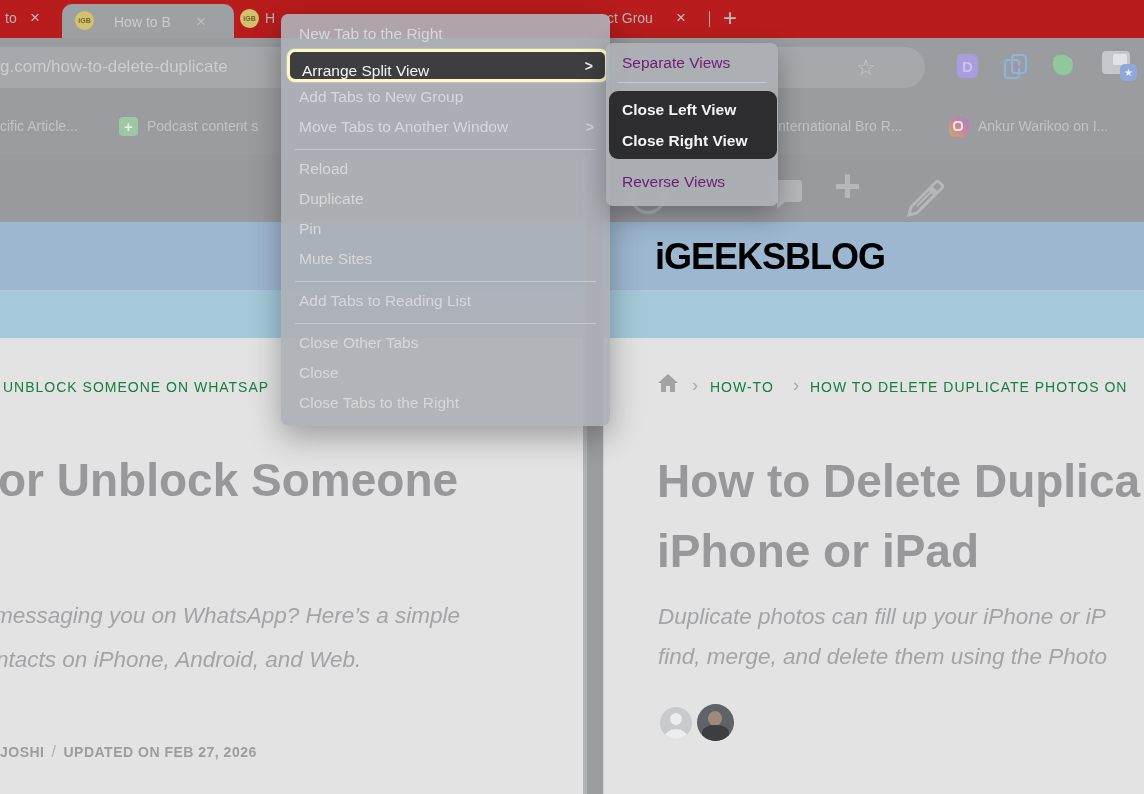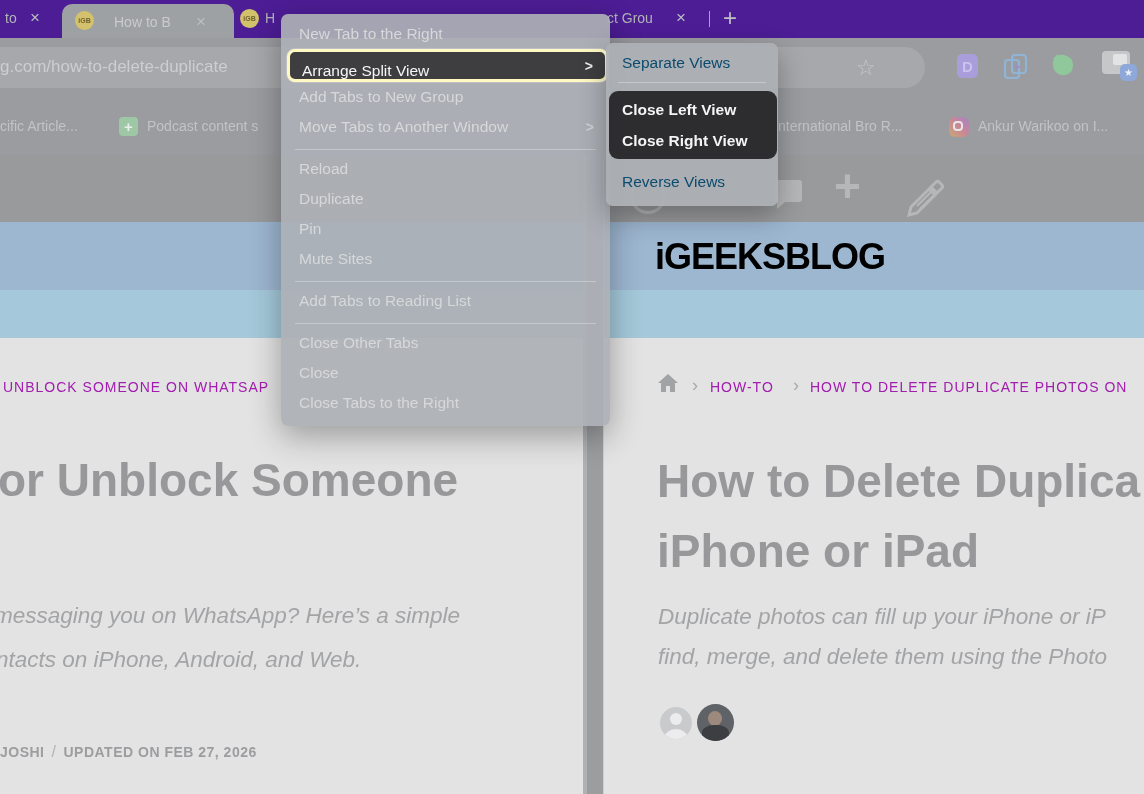--- a/index.html
+++ b/index.html
@@ -4,21 +4,21 @@
 <style>
   * { box-sizing: border-box; }
   html,body { margin:0; padding:0; }
   body {
     width:1144px; height:794px; position:relative; overflow:hidden;
     background:#e4e4e5; font-family:"Liberation Sans", sans-serif;
   }
   .abs { position:absolute; }
 
   
-  .tabstrip { left:0; top:0; width:1144px; height:38px; background:#4c1d95; }
+  .tabstrip { left:0; top:0; width:1144px; height:38px; background:#b91c1c; }
   .tab-partial-label { left:5px; top:10px; font-size:14px; color:#b2b4b6; }
   .tab-close { font-size:17px; color:#bcbec0; line-height:1; }
   .close-1 { left:30px; top:9px; }
   .active-tab { left:62px; top:4px; width:172px; height:34px; background:#9ea1a4; border-radius:10px 10px 0 0; }
   .favicon { width:19px; height:19px; border-radius:50%; background:#d3c16c; color:#6f6330;
              font-size:7px; font-weight:bold; display:flex; align-items:center; justify-content:center; }
   .fav-1 { left:22px; top:7px; }
   .fav-2 { left:240px; top:9px; }
   .active-tab-label { left:52px; top:10px; font-size:14px; color:#c9cbcd; white-space:nowrap; }
   .close-2 { left:134px; top:9px; }
@@ -62,21 +62,21 @@
   .site-band { position:absolute; left:0; top:0; width:100%; height:67px; background:#999a9c; }
   .blue-band { position:absolute; left:0; top:67px; width:100%; height:68px; background:#9db7d1; }
   .ltblue-band { position:absolute; left:0; top:135px; width:100%; height:48px; background:#a5c9da; }
   .article { position:absolute; left:0; top:183px; width:100%; height:456px; background:#e3e3e4; }
 
   .logo { left:51px; top:14px; font-size:36px; font-weight:bold; letter-spacing:-1px; color:#000000; }
   .hdr-icon { color:#b6b7b9; }
   .acct-circle { left:26px; top:23px; width:36px; height:36px; border:3px solid #b4b5b7; border-radius:50%; }
   .hdr-plus { left:230px; top:4px; font-size:46px; font-weight:bold; color:#b6b7b9; }
 
-  .crumb { font-size:14px; letter-spacing:1px; color:#a21caf; white-space:nowrap; }
+  .crumb { font-size:14px; letter-spacing:1px; color:#15803d; white-space:nowrap; }
   .crumb-sep { color:#a8a9ab; font-size:18px; line-height:14px; }
   .heading { font-size:46px; font-weight:bold; color:#98989a; white-space:nowrap; }
   .excerpt { font-size:22.5px; font-style:italic; color:#a3a4a6; white-space:nowrap; }
   .byline { font-size:14px; font-weight:bold; letter-spacing:0.5px; color:#9c9d9f; white-space:nowrap; }
   .byline .sep { color:#b3b4b6; font-weight:normal; padding:0 7px; font-size:16px; }
   .avatar1 { left:56px; top:369px; width:32px; height:32px; border-radius:50%; background:#c9cacc; overflow:hidden; }
   .avatar2 { left:93px; top:366px; width:37px; height:37px; border-radius:50%; background:#5f6266; overflow:hidden; }
   .av-face { position:absolute; left:11px; top:7px; width:14px; height:15px; border-radius:50%; background:#9d8a7c; }
   .av-body { position:absolute; left:5px; top:21px; width:27px; height:18px; border-radius:45%; background:#3c3e41; }
 
@@ -88,21 +88,21 @@
   .ctx-item .chev { position:absolute; right:16px; top:0; font-weight:bold; font-size:14px; color:#cfd1d3; }
   .ctx-item.highlight { height:33px; line-height:29px; margin:0 2px 0 6px; padding:4px 12px;
               background:#3e3e40; border:3px solid #fef9c3; border-radius:8px; color:#f5f5f6;
               box-shadow:0 0 0 1px rgba(255,255,255,0.22); }
   .ctx-item.highlight .chev { color:#f0f0f1; right:12px; }
   .ctx-div { height:1px; background:rgba(255,255,255,0.3); margin:7px 14px 4px; }
 
   .submenu { left:606px; top:43px; width:172px; border-radius:7px;
              background:rgba(172,176,181,0.94); padding:5px 0 9px;
              box-shadow:0 10px 28px rgba(0,0,0,0.3); z-index:60; }
-  .sub-item { height:30px; line-height:30px; padding:0 16px; font-size:15.5px; color:#0c4a6e; }
+  .sub-item { height:30px; line-height:30px; padding:0 16px; font-size:15.5px; color:#701a75; }
   .sub-div { height:1px; background:rgba(255,255,255,0.32); margin:4px 12px; }
   .dark-box { margin:8px 1px 8px 3px; background:#2d2d2f; border-radius:9px; padding:3px 0; }
   .dark-box .sub-item { color:#f4f4f5; font-weight:bold; height:31px; line-height:31px; padding:0 13px; }
 </style>
 </head>
 <body>
 
 <div class="abs tabstrip">
   <span class="abs tab-partial-label">to</span>
   <span class="abs tab-close close-1">×</span>

